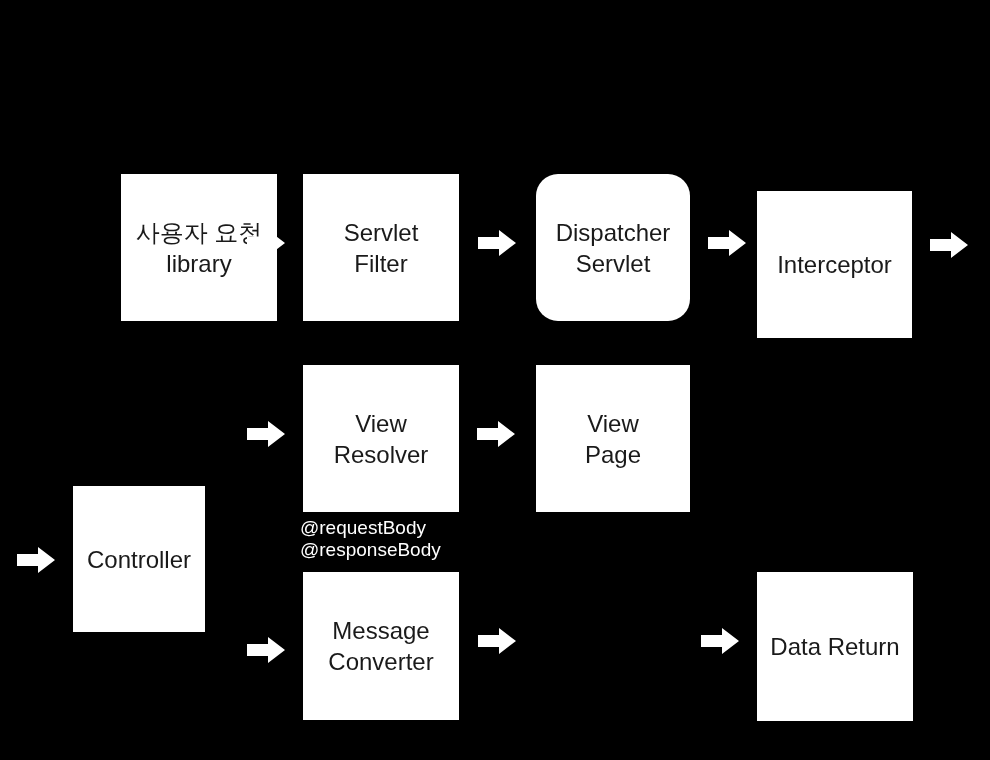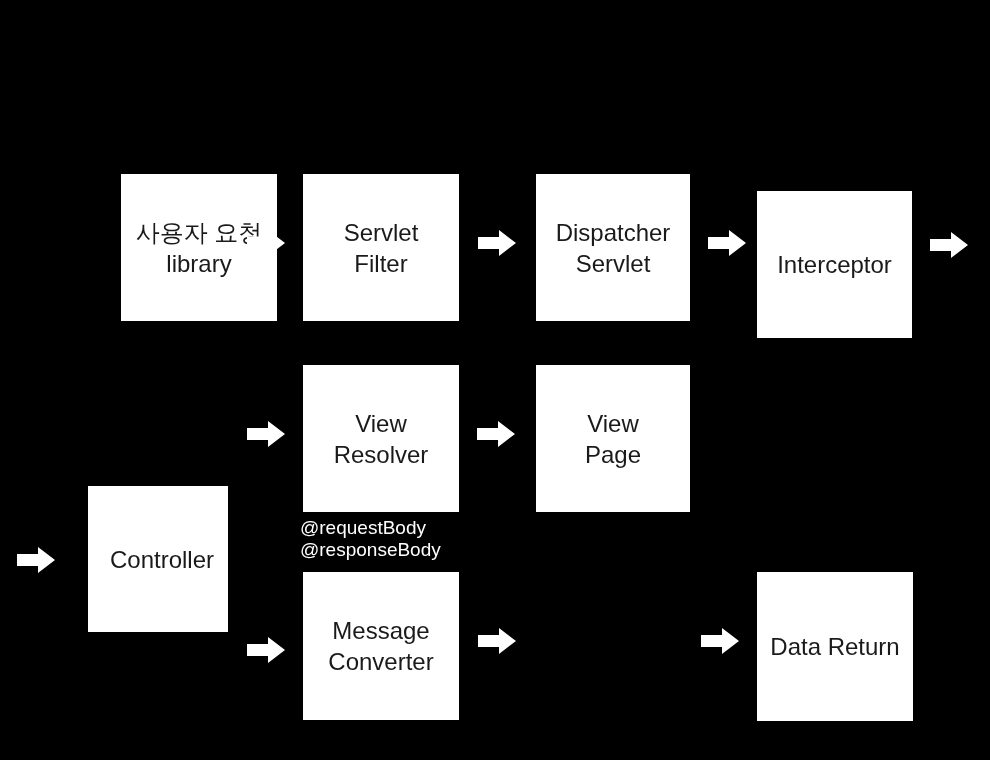--- a/index.html
+++ b/index.html
@@ -27,25 +27,25 @@
   .arrow{position:absolute;width:38px;height:26px;}
   .arrow svg{display:block;}
   .annotations{
     position:absolute;left:300px;top:517px;
     color:#ffffff;font-size:19px;line-height:22px;
     white-space:nowrap;
   }
   
   #n-user-request      {left:73px; top:174px; width:156px;height:147px;margin-left:48px;}
   #n-servlet-filter    {left:303px;top:174px; width:156px;height:147px;}
-  #n-dispatcher-servlet{left:536px;top:174px; width:154px;height:147px;}
+  #n-dispatcher-servlet{left:536px;top:174px; width:154px;height:147px;border-radius:22px;}
   #n-interceptor       {left:757px;top:175px; width:155px;height:147px;margin-top:16px;}
   #n-view-resolver     {left:303px;top:365px; width:156px;height:147px;}
   #n-view-page         {left:536px;top:365px; width:154px;height:147px;}
-  #n-controller        {left:88px; top:486px; width:132px;height:146px;padding-left:8px;}
+  #n-controller        {left:73px; top:486px; width:132px;height:146px;}
   #n-message-converter {left:303px;top:572px; width:156px;height:148px;}
   #n-jackson-library   {left:536px;top:572px; width:154px;height:148px;}
   #n-data-return       {left:757px;top:572px; width:156px;height:149px;}
   
   #a1 {left:247px;top:230px;}
   #a2 {left:478px;top:230px;}
   #a3 {left:708px;top:230px;}
   #a4 {left:930px;top:232px;}
   #a5 {left:17px; top:547px;}
   #a6 {left:247px;top:421px;}

